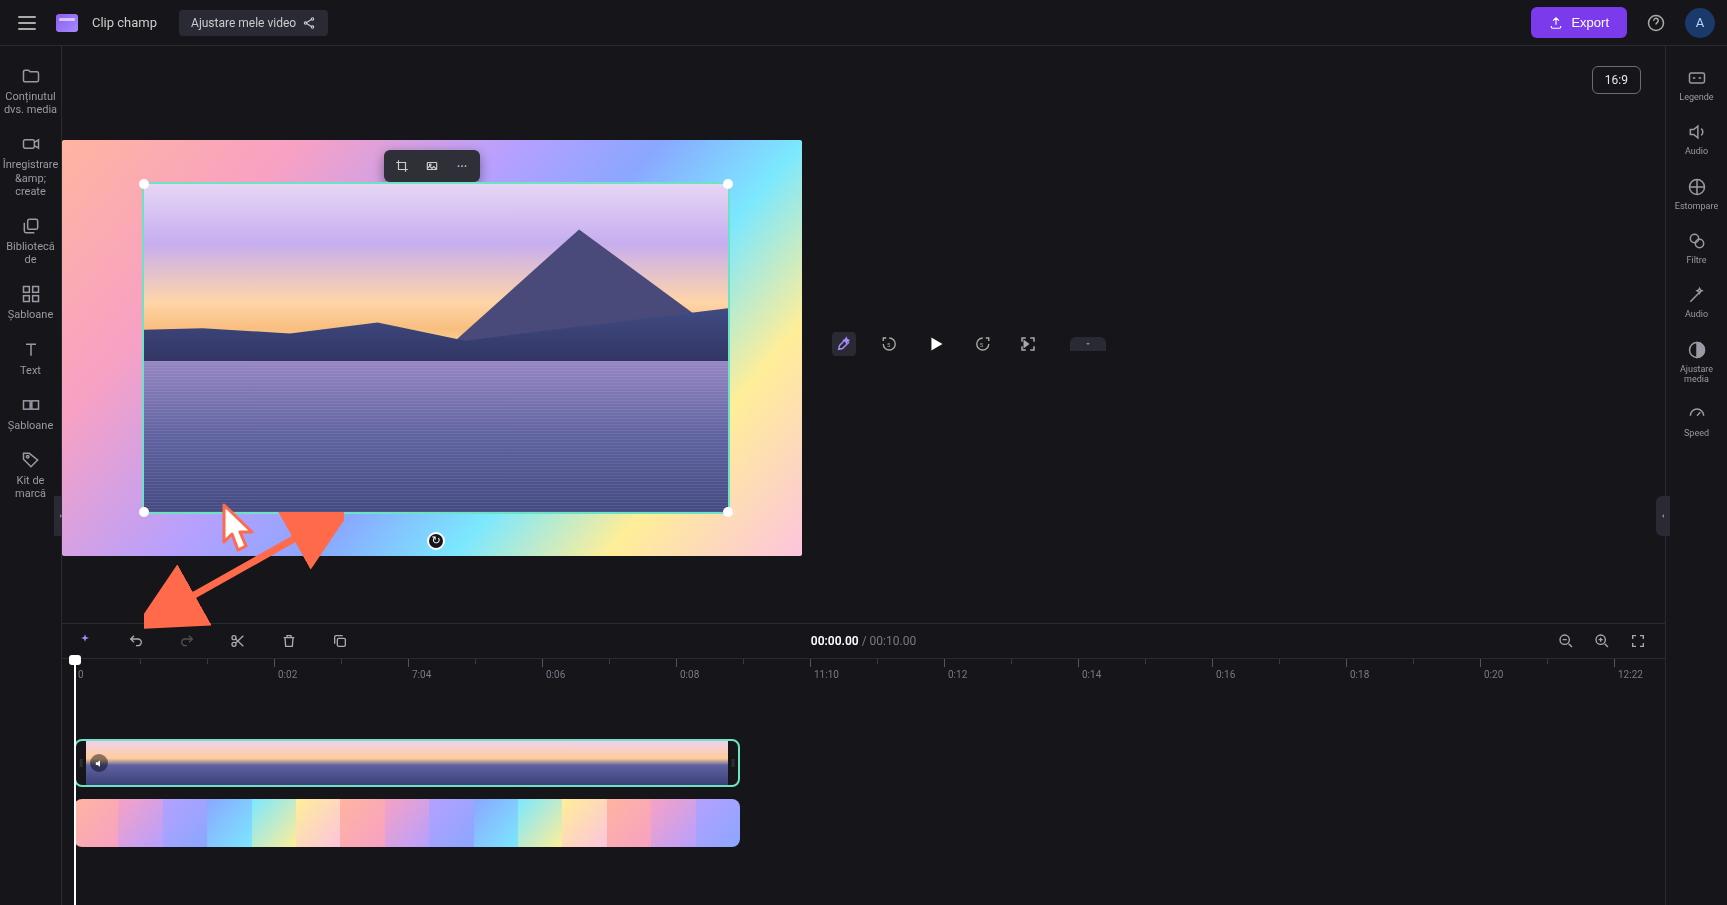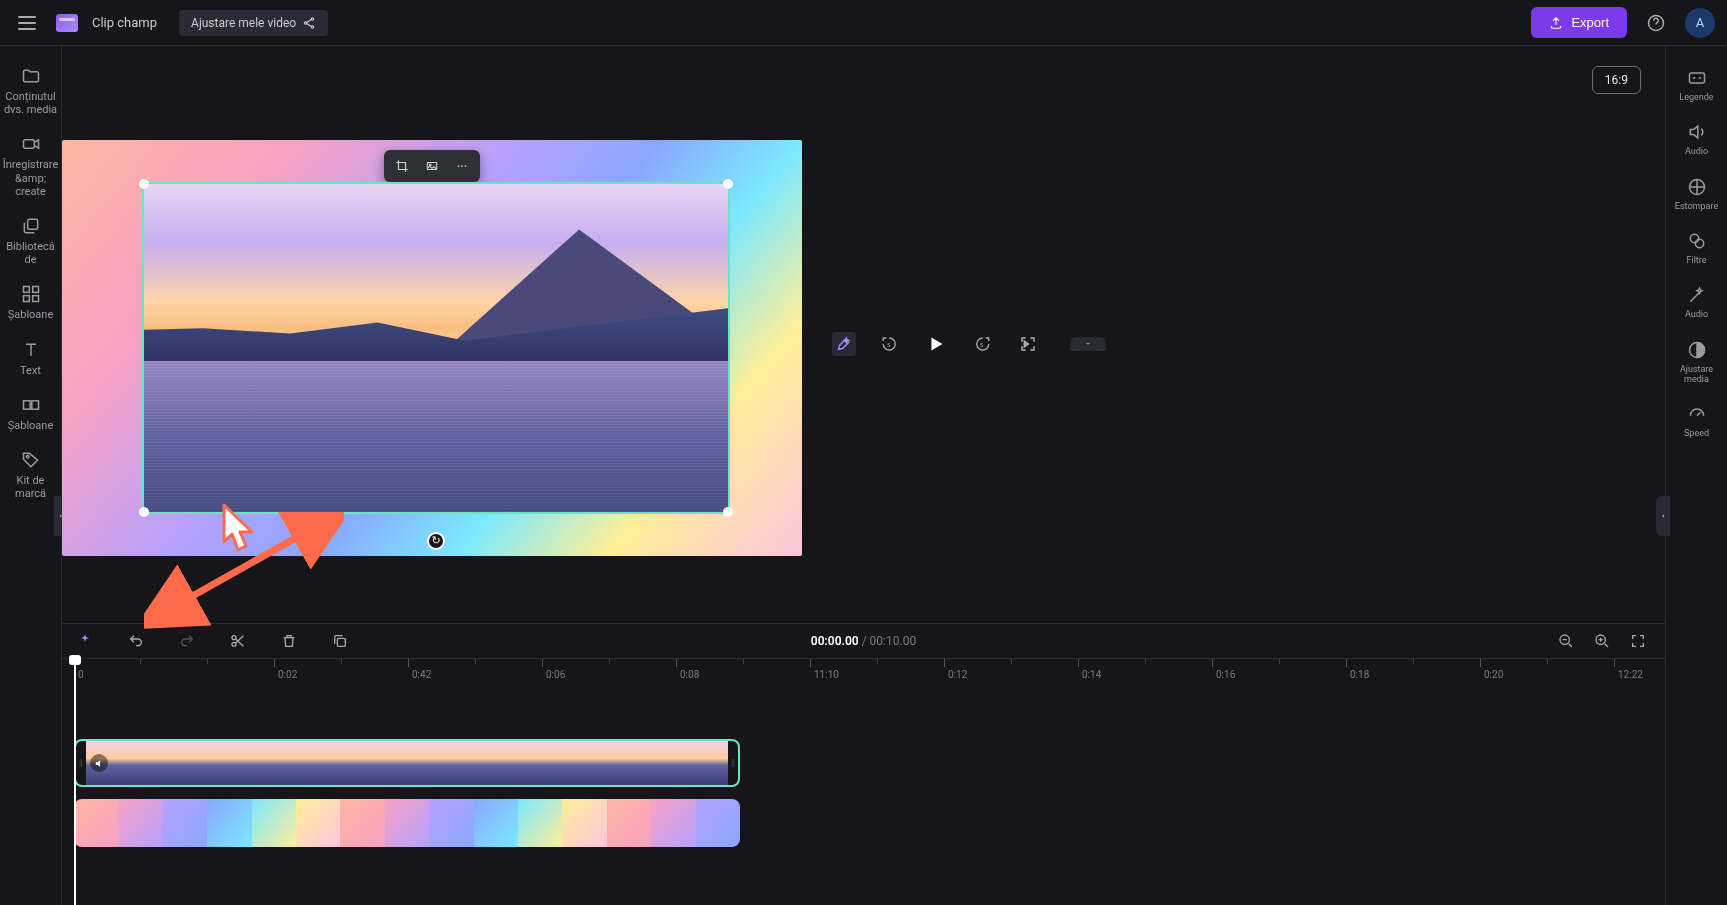--- a/index.html
+++ b/index.html
@@ -500,21 +500,21 @@
     <div class="tick" style="left: 12px;">
           <div class="tick-label">0</div>
         </div>
         <div class="tick minor" style="left: 78px;"></div>
         <div class="tick minor" style="left: 145px;"></div>
         <div class="tick" style="left: 212px;">
           <div class="tick-label">0:02</div>
         </div>
         <div class="tick minor" style="left: 279px;"></div>
         <div class="tick" style="left: 346px;">
-          <div class="tick-label">0:42</div>
+          <div class="tick-label">7:04</div>
         </div>
         <div class="tick minor" style="left: 413px;"></div>
         <div class="tick" style="left: 480px;">
           <div class="tick-label">0:06</div>
         </div>
         <div class="tick minor" style="left: 547px;"></div>
         <div class="tick" style="left: 614px;">
           <div class="tick-label">0:08</div>
         </div>
         <div class="tick minor" style="left: 681px;"></div>

